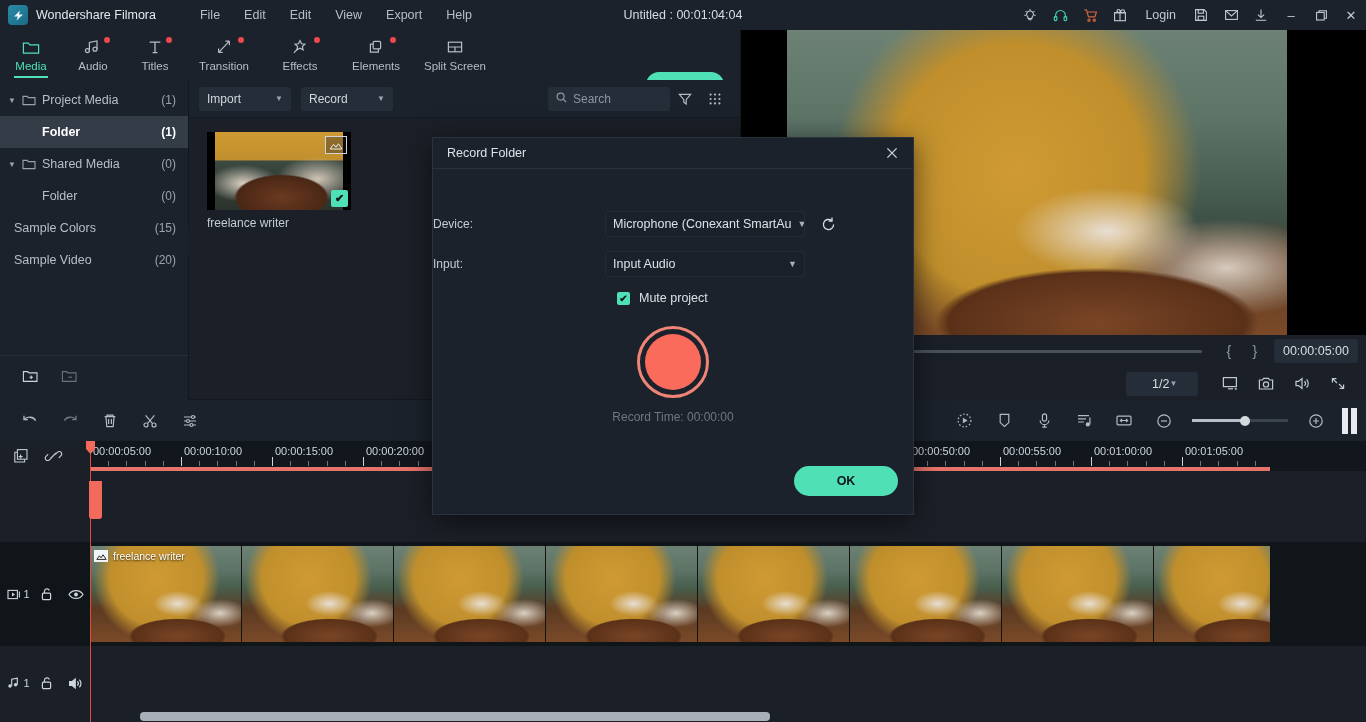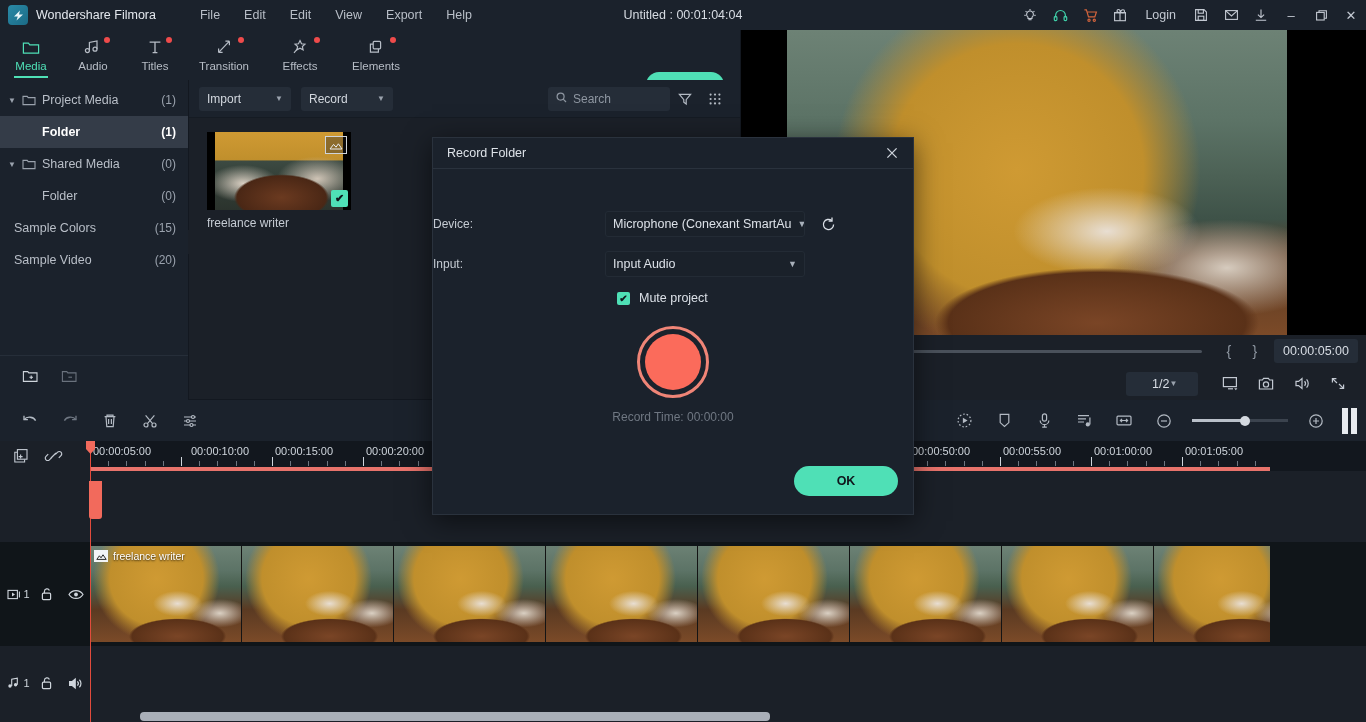--- a/index.html
+++ b/index.html
@@ -428,20 +428,29 @@
     <div class="tt w-wide">
       <span class="dot"></span>
       <span>
         <svg width="18" height="16" viewBox="0 0 18 16" fill="none" stroke="#b7bdc6" stroke-width="1.2">
           <rect x="6.2" y="2.4" width="7.4" height="7.4" rx="1"></rect>
             <path d="M6.2 5.2H3.4v8h8v-3.4"></path>
         </svg>
       </span>
       <span class="ttlabel">Elements</span>
     </div>
+    <div class="tt w-wide">
+      <span>
+        <svg width="20" height="16" viewBox="0 0 20 16" fill="none" stroke="#b7bdc6" stroke-width="1.2">
+          <rect x="3.4" y="3.2" width="13.2" height="9.6"></rect>
+            <path d="M3.4 8h13.2M10 8v4.8"></path>
+        </svg>
+      </span>
+      <span class="ttlabel">Split Screen</span>
+    </div>
     <button class="export-btn">EXPORT</button>
   </div>
 
   <div class="sidebar">
     <div class="side-row">
       <span class="car">▼</span>
       <span class="fi">
         <svg width="14" height="12" viewBox="0 0 14 12" fill="none" stroke="#9aa2ad" stroke-width="1.1">
             <path d="M1 2.4h4.2l1 1.2H13v7H1z"></path>
           </svg>
@@ -697,21 +706,21 @@
     </div>
   </div>
   <div class="ruler" id="ruler">
       <div class="tick maj" style="left: 0px;"></div>
       <div class="tlabel" style="left: 3px;">00:00:05:00</div>
       <div class="tick min" style="left: 18.2px;"></div>
       <div class="tick min" style="left: 36.4px;"></div>
       <div class="tick min" style="left: 54.6px;"></div>
       <div class="tick min" style="left: 72.8px;"></div>
       <div class="tick maj" style="left: 91px;"></div>
-      <div class="tlabel" style="left: 101px;">00:00:10:00</div>
+      <div class="tlabel" style="left: 94px;">00:00:10:00</div>
       <div class="tick min" style="left: 109.2px;"></div>
       <div class="tick min" style="left: 127.4px;"></div>
       <div class="tick min" style="left: 145.6px;"></div>
       <div class="tick min" style="left: 163.8px;"></div>
       <div class="tick maj" style="left: 182px;"></div>
       <div class="tlabel" style="left: 185px;">00:00:15:00</div>
       <div class="tick min" style="left: 200.2px;"></div>
       <div class="tick min" style="left: 218.4px;"></div>
       <div class="tick min" style="left: 236.6px;"></div>
       <div class="tick min" style="left: 254.8px;"></div>

